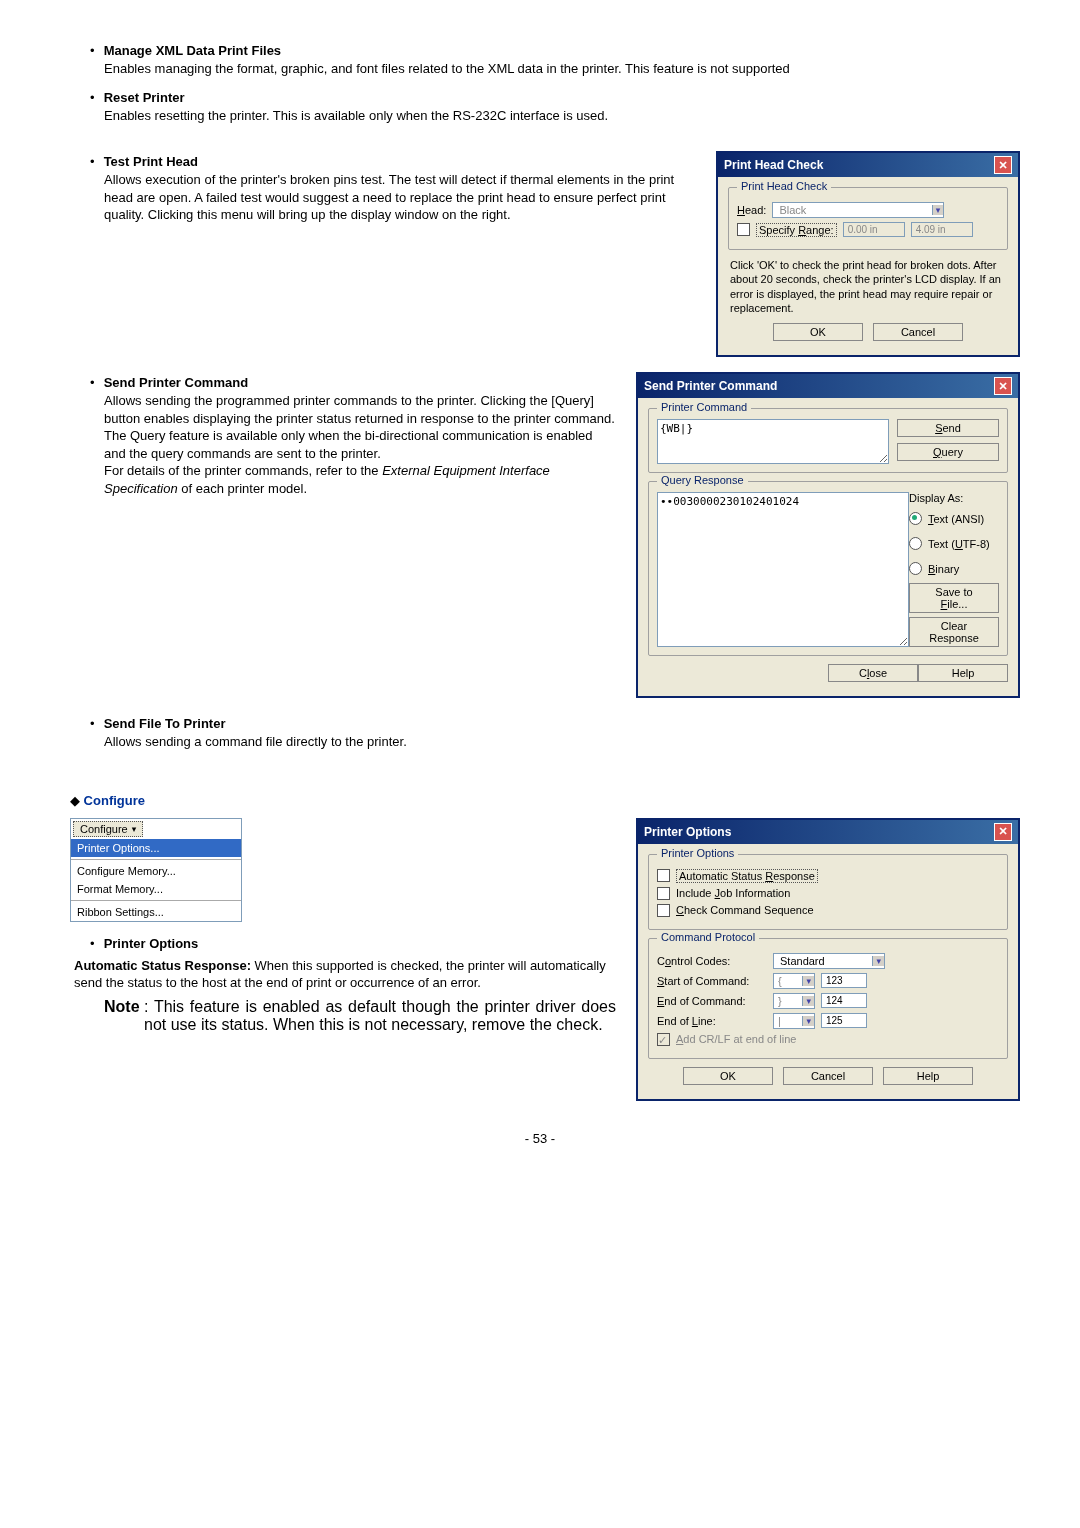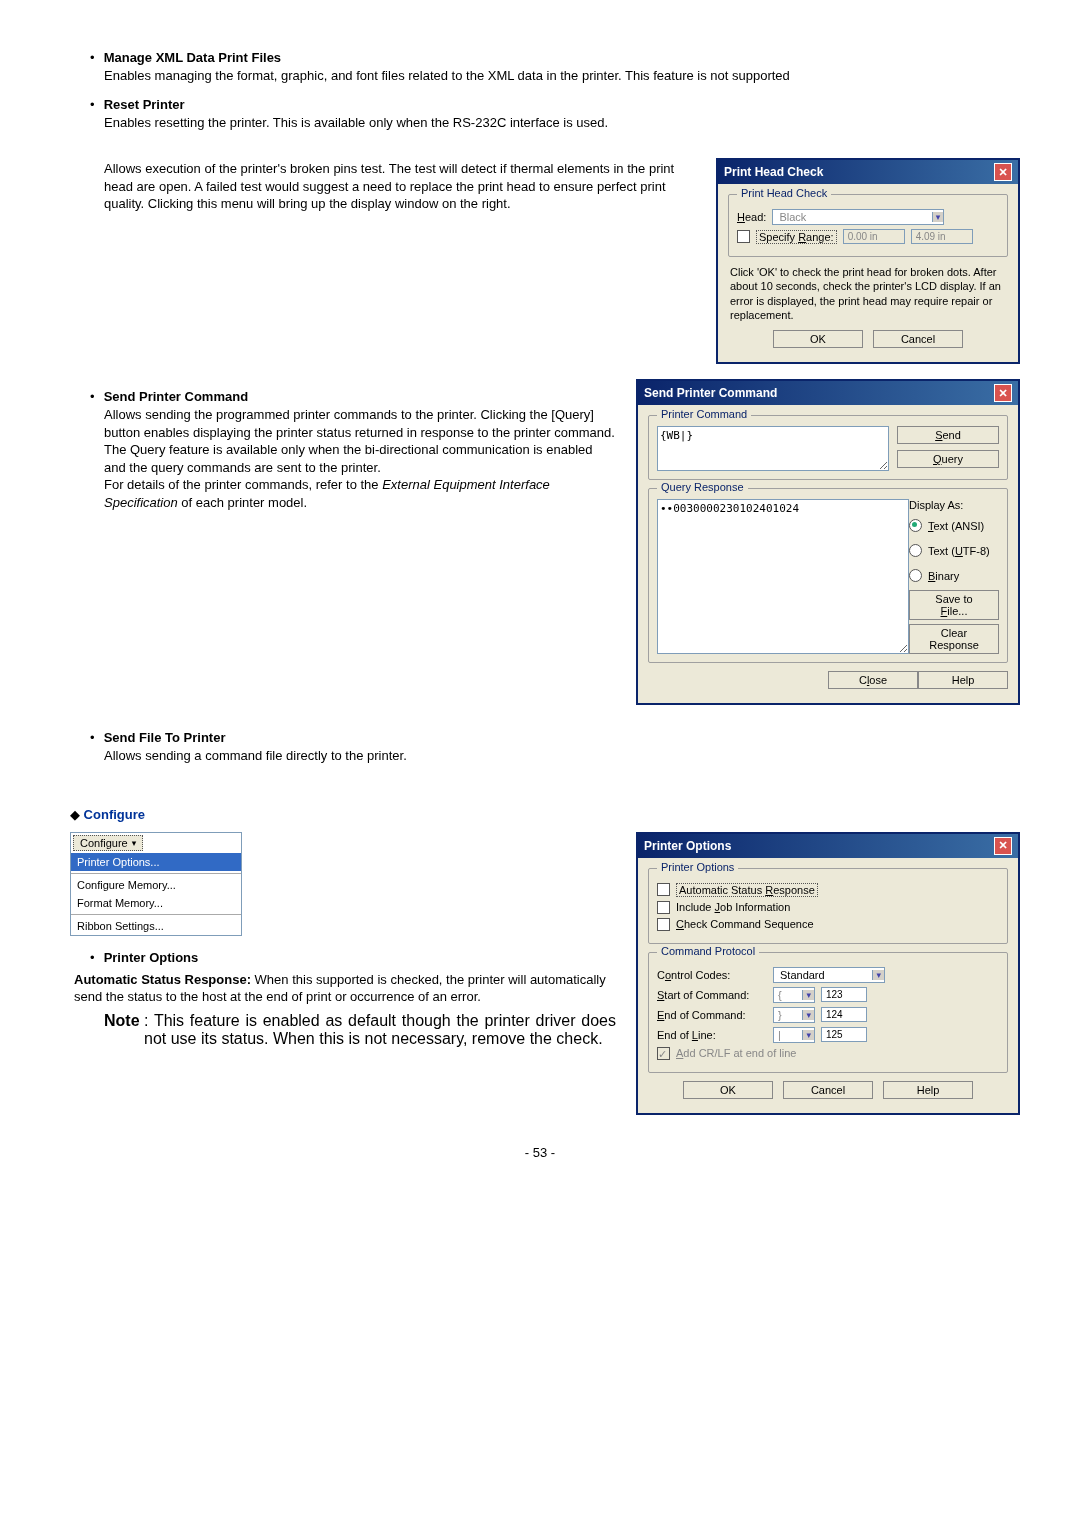--- a/index.html
+++ b/index.html
@@ -8,21 +8,21 @@
     color: #000;
     background: #fff;
     margin: 0;
     padding: 40px 60px;
     width: 960px;
   }
   .paragraph {
     margin: 2px 0 12px 0;
     line-height: 1.35;
   }
-  .bullet-row { margin-left: 30px; margin-top: 10px; }
+  .bullet-row { margin-left: 30px; margin-top: 3px; }
   .bullet { display: inline-block; width: 10px; }
   .bold { font-weight: bold; }
   .italic { font-style: italic; }
   .content-indent { margin-left: 44px; }
   .two-col { display: flex; gap: 20px; align-items: flex-start; }
   .col-left { flex: 1; }
   .col-right { }
   
   .dlg {
     border: 2px solid #0a246a;
@@ -157,20 +157,24 @@
   <span class="bullet">•</span>
   <span class="bold">Reset Printer</span>
 </div>
 <div class="content-indent paragraph">Enables resetting the printer.    This is available only when the RS-232C interface is used.</div>
 
 <br>
 
 
 <div class="two-col">
   <div class="col-left">
+    <div class="bullet-row">
+      <span class="bullet">•</span>
+      <span class="bold">Test Print Head</span>
+    </div>
     <div class="content-indent paragraph">Allows execution of the printer's broken pins test. The test will detect if thermal elements in the print head are open.  A failed test would suggest a need to replace the print head to ensure perfect print quality.    Clicking this menu will bring up the display window on the right.</div>
   </div>
   <div class="col-right">
     <div class="dlg" style="width:300px">
       <div class="dlg-title">
         <span>Print Head Check</span>
         <span class="close-x">✕</span>
       </div>
       <div class="dlg-body">
         <div class="groupbox">
@@ -182,21 +186,21 @@
               <span class="combo-arrow">▾</span>
             </span>
           </div>
           <div class="row">
             <span class="check"></span>
             <span style="border:1px dotted #555; padding:0 2px;">Specify <span class="underline">R</span>ange:</span>
             <span class="input disabled" style="width:52px">0.00 in</span>
             <span class="input disabled" style="width:52px">4.09 in</span>
           </div>
         </div>
-        <div style="font-size:11px; margin:6px 2px; line-height:1.3;">Click 'OK' to check the print head for broken dots.  After about 10 seconds, check the printer's LCD display.  If an error is displayed, the print head may require repair or replacement.</div>
+        <div style="font-size:11px; margin:6px 2px; line-height:1.3;">Click 'OK' to check the print head for broken dots.  After about 20 seconds, check the printer's LCD display.  If an error is displayed, the print head may require repair or replacement.</div>
         <div class="row" style="justify-content:center; gap:10px; margin-top:8px;">
           <span class="btn">OK</span>
           <span class="btn">Cancel</span>
         </div>
       </div>
     </div>
   </div>
 </div>
 
 <br>

